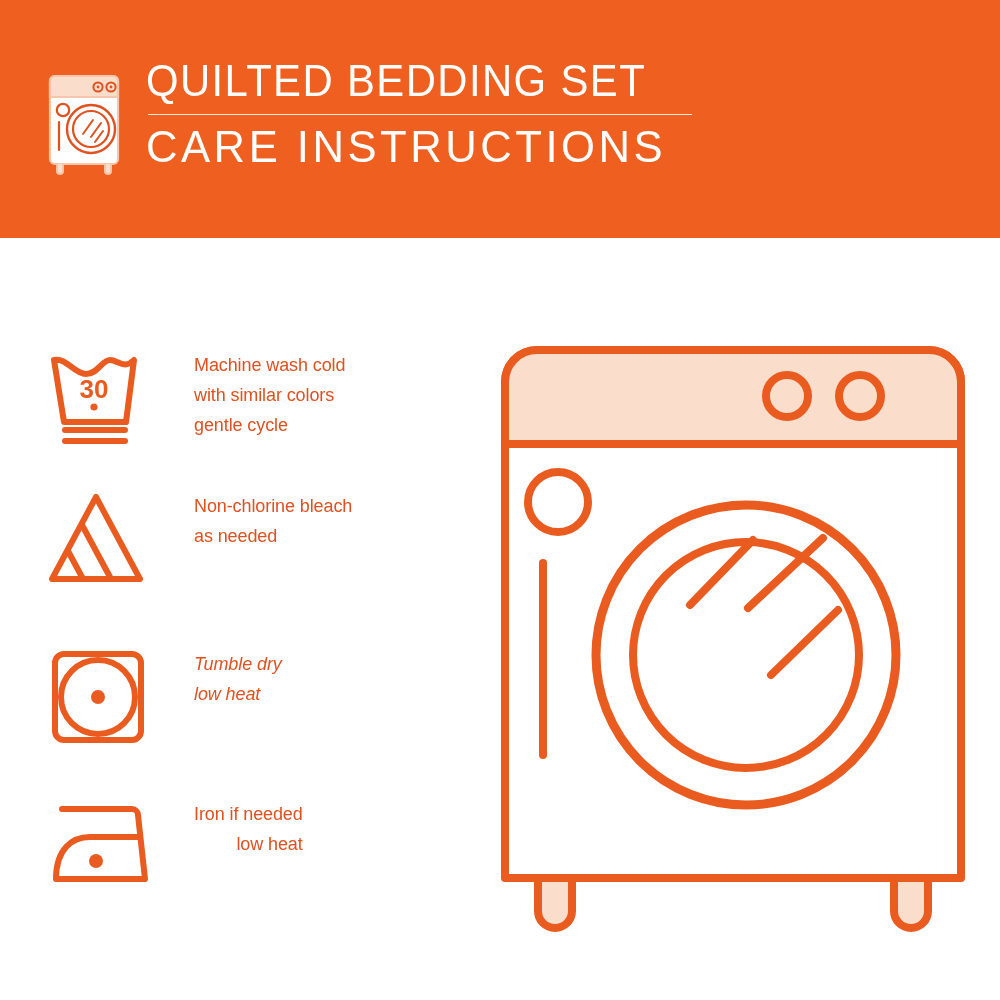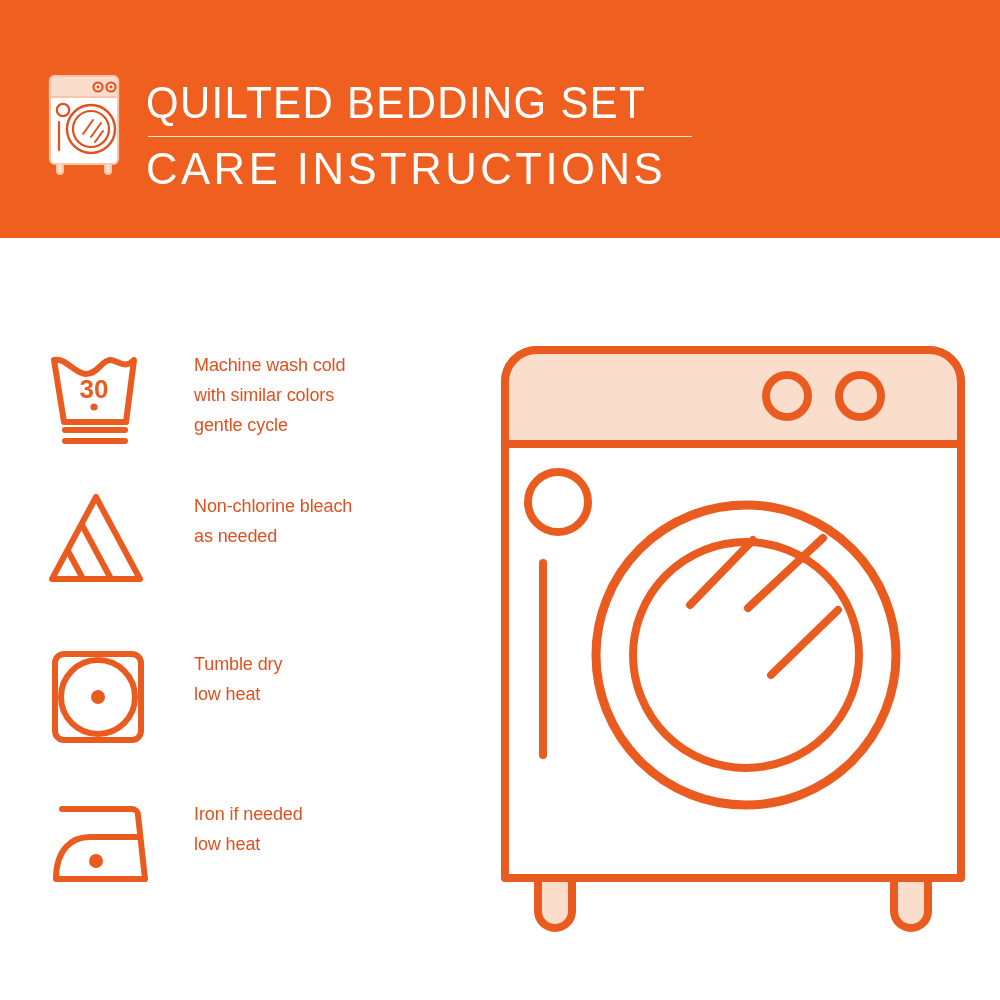--- a/index.html
+++ b/index.html
@@ -32,21 +32,21 @@
   #header-logo-icon {
     position: absolute;
     left: 44px;
     top: 72px;
     width: 86px;
     height: 104px;
   }
   #header-titles {
     position: absolute;
     left: 146px;
-    top: 78px;
+    top: 56px;
     width: 560px;
   }
   #title-main {
     font-family: "Liberation Sans Narrow", "Liberation Sans", sans-serif;
     font-size: 45px;
     line-height: 50px;
     letter-spacing: 1.5px;
     color: #ffffff;
     font-weight: 400;
     white-space: nowrap;
@@ -89,22 +89,22 @@
     padding-top: 2px;
     color: #e0511f;
     font-size: 18px;
     line-height: 30px;
     font-weight: 500;
     letter-spacing: -0.1px;
     white-space: pre-line;
   }
   #row-wash   { top: 348px; }
   #row-bleach { top: 489px; }
-  #row-dry    { top: 647px; }
-  #row-iron   { top: 797px; }
+  #row-dry    { top: 647px; font-style: italic; }
+  #row-iron   { top: 797px; text-align: right; }
 
   
   #machine-illustration {
     position: absolute;
     left: 488px;
     top: 330px;
     width: 490px;
     height: 615px;
   }
 </style>

